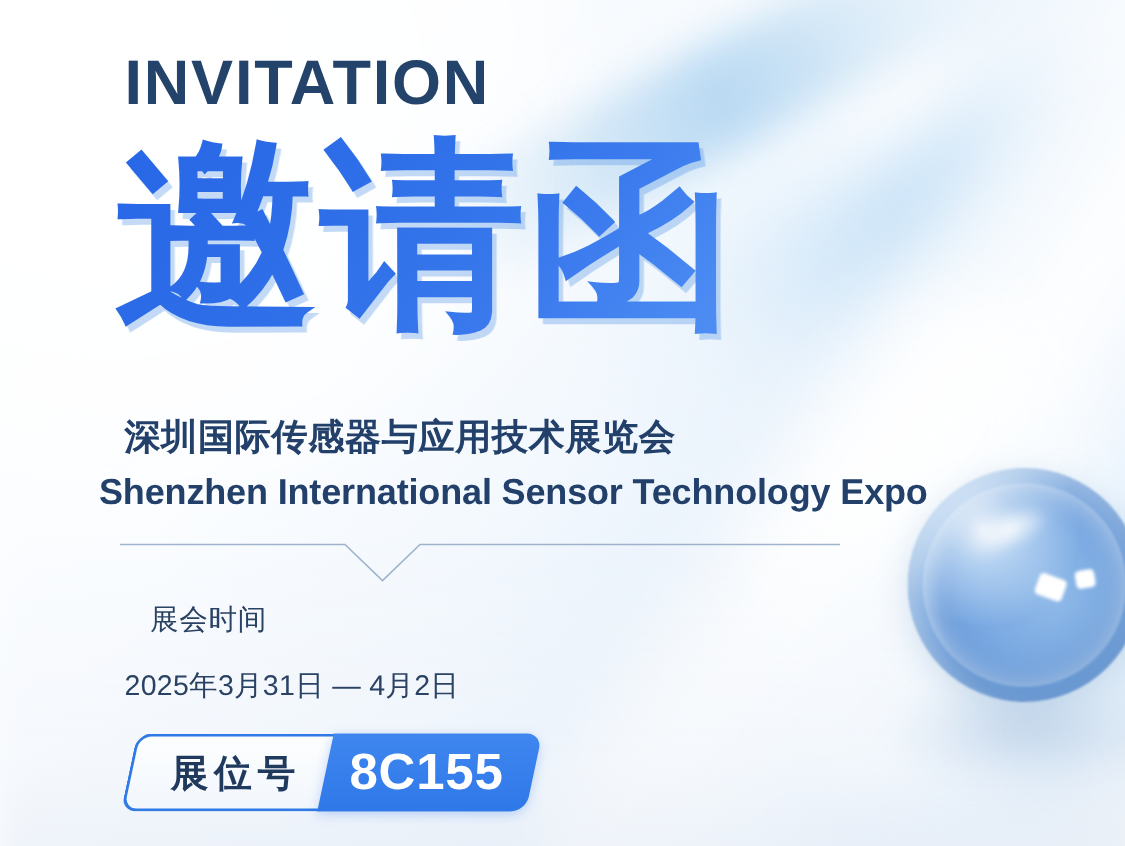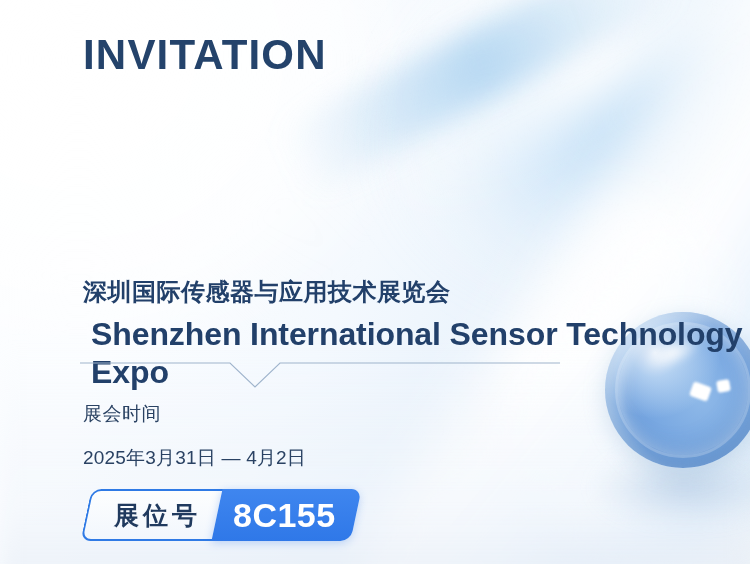--- a/index.html
+++ b/index.html
@@ -231,23 +231,23 @@
     left: 83px;
     top: 278px;
     font-size: 24px;
     font-weight: 700;
     letter-spacing: 0.5px;
     color: #22406a;
     line-height: 1.2;
   }
   .subtitle-en {
     position: absolute;
-    left: 91px;
+    left: 66px;
     top: 315px;
-    font-size: 32px;
+    font-size: 24px;
     font-weight: 700;
     letter-spacing: -0.1px;
     color: #22406a;
     line-height: 1.2;
   }
 
   
   .divider {
     position: absolute;
     left: 80px;
@@ -265,20 +265,21 @@
     display: flex;
   }
   .info-col { width: 285px; }
   .info-col.second { width: 275px; }
   .info-label {
     font-size: 19px;
     font-weight: 400;
     color: #2a4263;
     line-height: 1.45;
     letter-spacing: 0.5px;
+    margin-left: 17px;
   }
   .info-value {
     font-size: 19px;
     font-weight: 400;
     color: #2a4263;
     line-height: 1.5;
     margin-top: 16px;
     letter-spacing: 0.2px;
   }
 
@@ -350,20 +351,23 @@
     <div class="bead-ring"></div>
     <div class="bead-spec3"></div>
     <div class="bead-spec1"></div>
     <div class="bead-spec2"></div>
   </div>
 
   <div class="content">
 
     <div class="invitation-en">INVITATION</div>
 
+    <div class="headline-wrap">
+      <div class="headline">邀请函</div>
+    </div>
 
     <div class="subtitle-cn">深圳国际传感器与应用技术展览会</div>
 
     <div class="subtitle-en">Shenzhen International Sensor Technology Expo</div>
 
     <svg class="divider" viewBox="0 0 480 36">
       <path d="M0 8 L150 8 L175 32 L200 8 L480 8" fill="none" stroke="#9fb4cc" stroke-width="1.1"></path>
     </svg>
 
     <div class="info-row">

